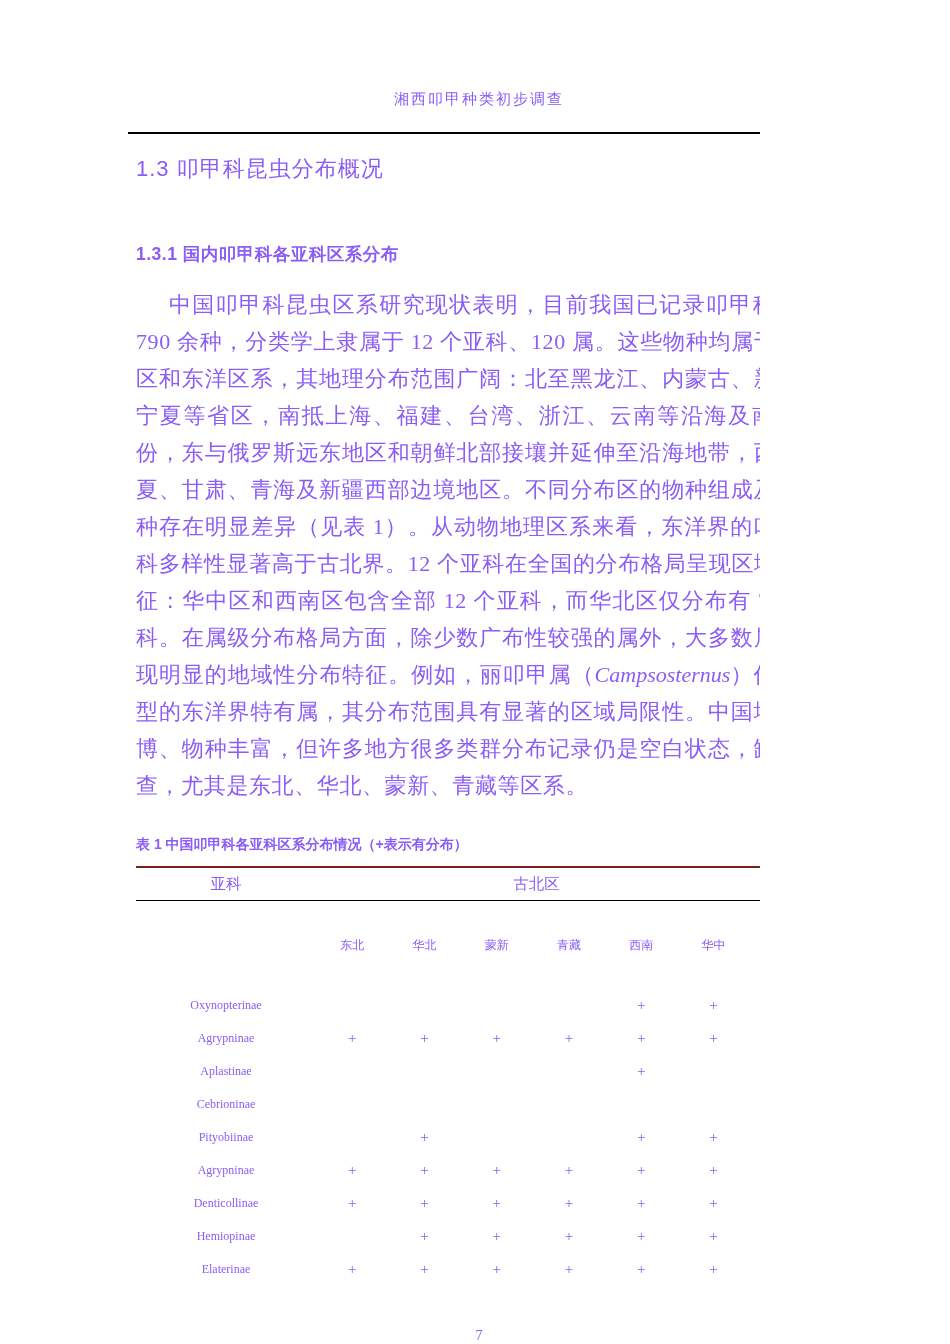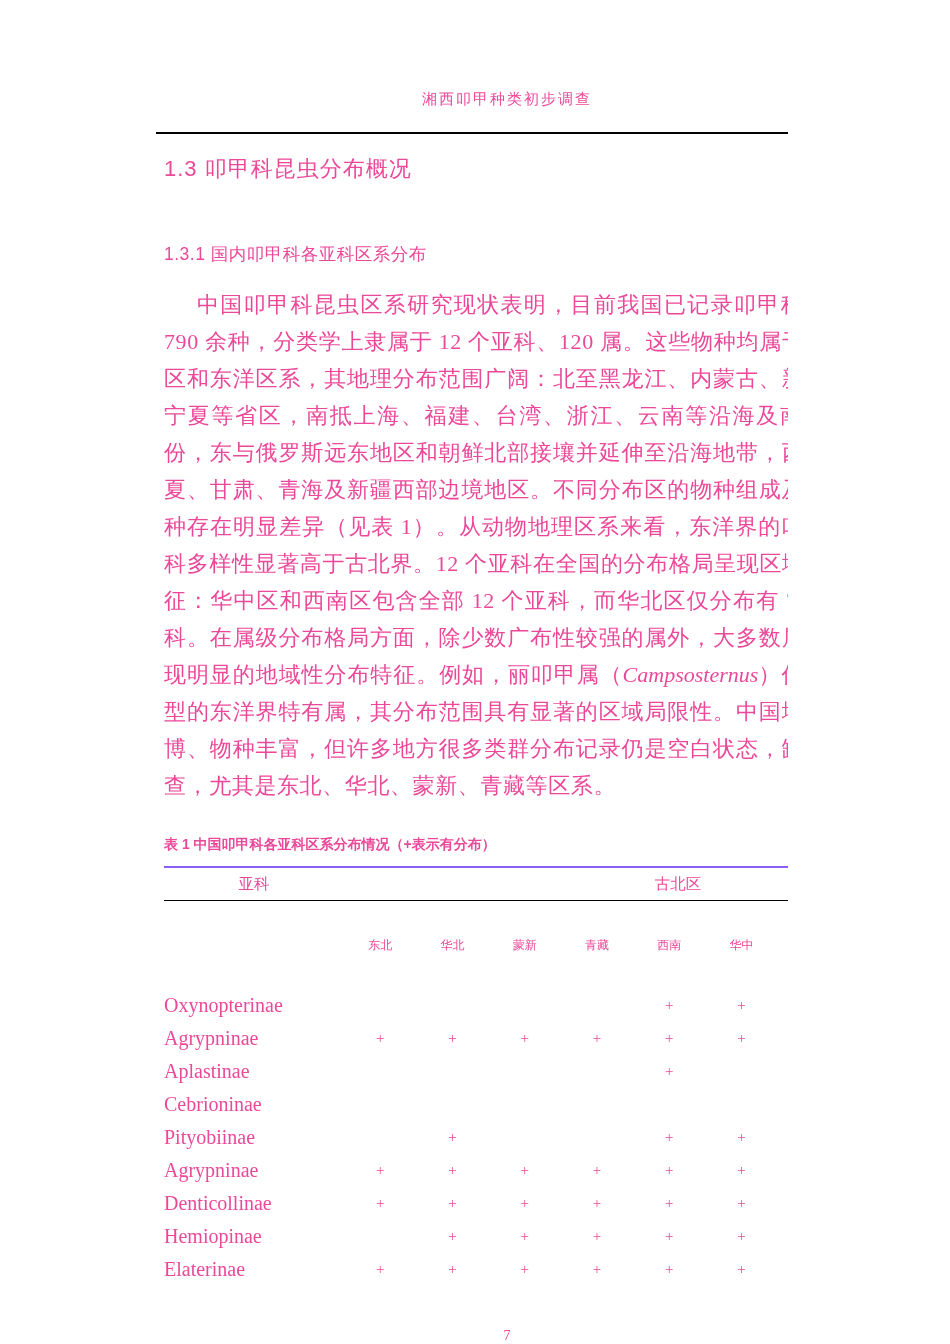--- a/index.html
+++ b/index.html
@@ -5,24 +5,23 @@
   html, body {
     margin: 0;
     padding: 0;
     background: #ffffff;
   }
   .page {
     position: relative;
     width: 760px;
     height: 1344px;
     background: #ffffff;
-    color: #ec4899;
+    color: #8b5cf6;
     overflow: hidden;
     font-family: "Liberation Serif", "DejaVu Serif", serif;
-    margin-left: 28px;
   }
   .content {
     width: 686px;
     margin-left: 136px;
   }
   .running-header {
     padding-top: 90px;
     text-align: center;
     font-size: 15px;
     letter-spacing: 2px;
@@ -37,21 +36,21 @@
   .h1 {
     margin-top: 20px;
     font-family: "Liberation Sans", "DejaVu Sans", sans-serif;
     font-weight: 400;
     font-size: 22px;
     letter-spacing: 1px;
   }
   .h2 {
     margin-top: 58px;
     font-family: "Liberation Sans", "DejaVu Sans", sans-serif;
-    font-weight: 400;
+    font-weight: 700;
     font-size: 17.5px;
     letter-spacing: 0.5px;
   }
   .body-text {
     margin-top: 20px;
     font-size: 22px;
     line-height: 37px;
     text-align: justify;
     text-indent: 33px;
     letter-spacing: 0.6px;
@@ -62,42 +61,42 @@
   }
   .table-caption {
     margin-top: 32px;
     text-align: left;
     font-family: "Liberation Sans", "DejaVu Sans", sans-serif;
     font-weight: 700;
     font-size: 14px;
   }
   .dist-table {
     margin-top: 12px;
-    border-top: 2px solid #8b5cf6;
+    border-top: 2px solid #7f1d1d;
   }
   .thead1, .thead2, .trow {
     display: grid;
     grid-template-columns: 180px repeat(7, 1fr);
     align-items: center;
   }
   .thead1 {
     height: 32px;
     border-bottom: 1px solid #000000;
     font-size: 15.5px;
   }
   .thead1 .cell-subfamily { grid-column: 1; text-align: center; }
-  .thead1 .cell-palearctic { grid-column: 2 / span 4; text-align: right; position: relative; left: 68px; }
+  .thead1 .cell-palearctic { grid-column: 2 / span 4; text-align: center; position: relative; left: 76px; }
   .thead1 .cell-oriental { grid-column: 6 / span 3; text-align: right; }
   .thead2 {
     height: 88px;
     font-size: 12px;
   }
   .thead2 .tcell { text-align: center; }
   .trow { height: 33px; }
-  .tname { text-align: left; font-size: 20px; }
+  .tname { text-align: center; font-size: 12px; }
   .tmark { text-align: center; font-size: 15px; }
   .page-number {
     margin-top: 42px;
     text-align: center;
     font-size: 14px;
   }
 </style>
 </head>
 <body>
 

